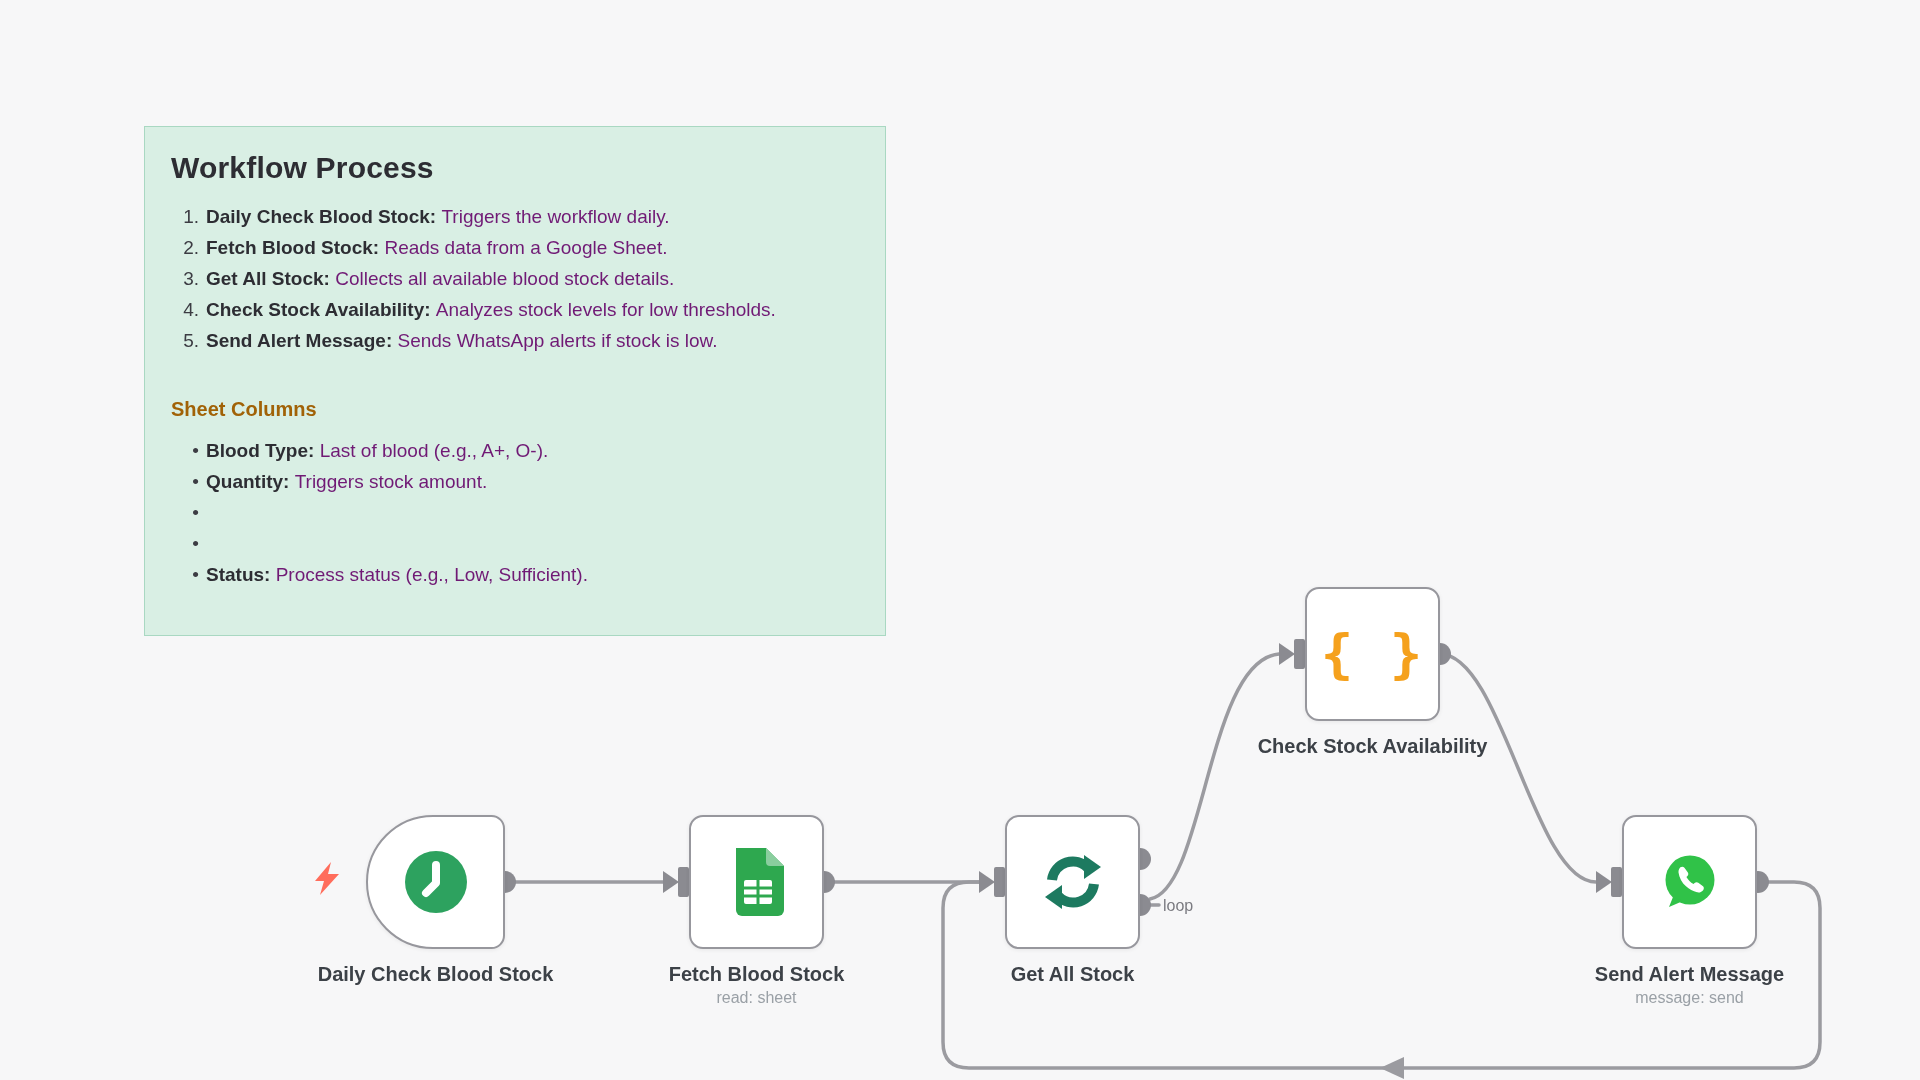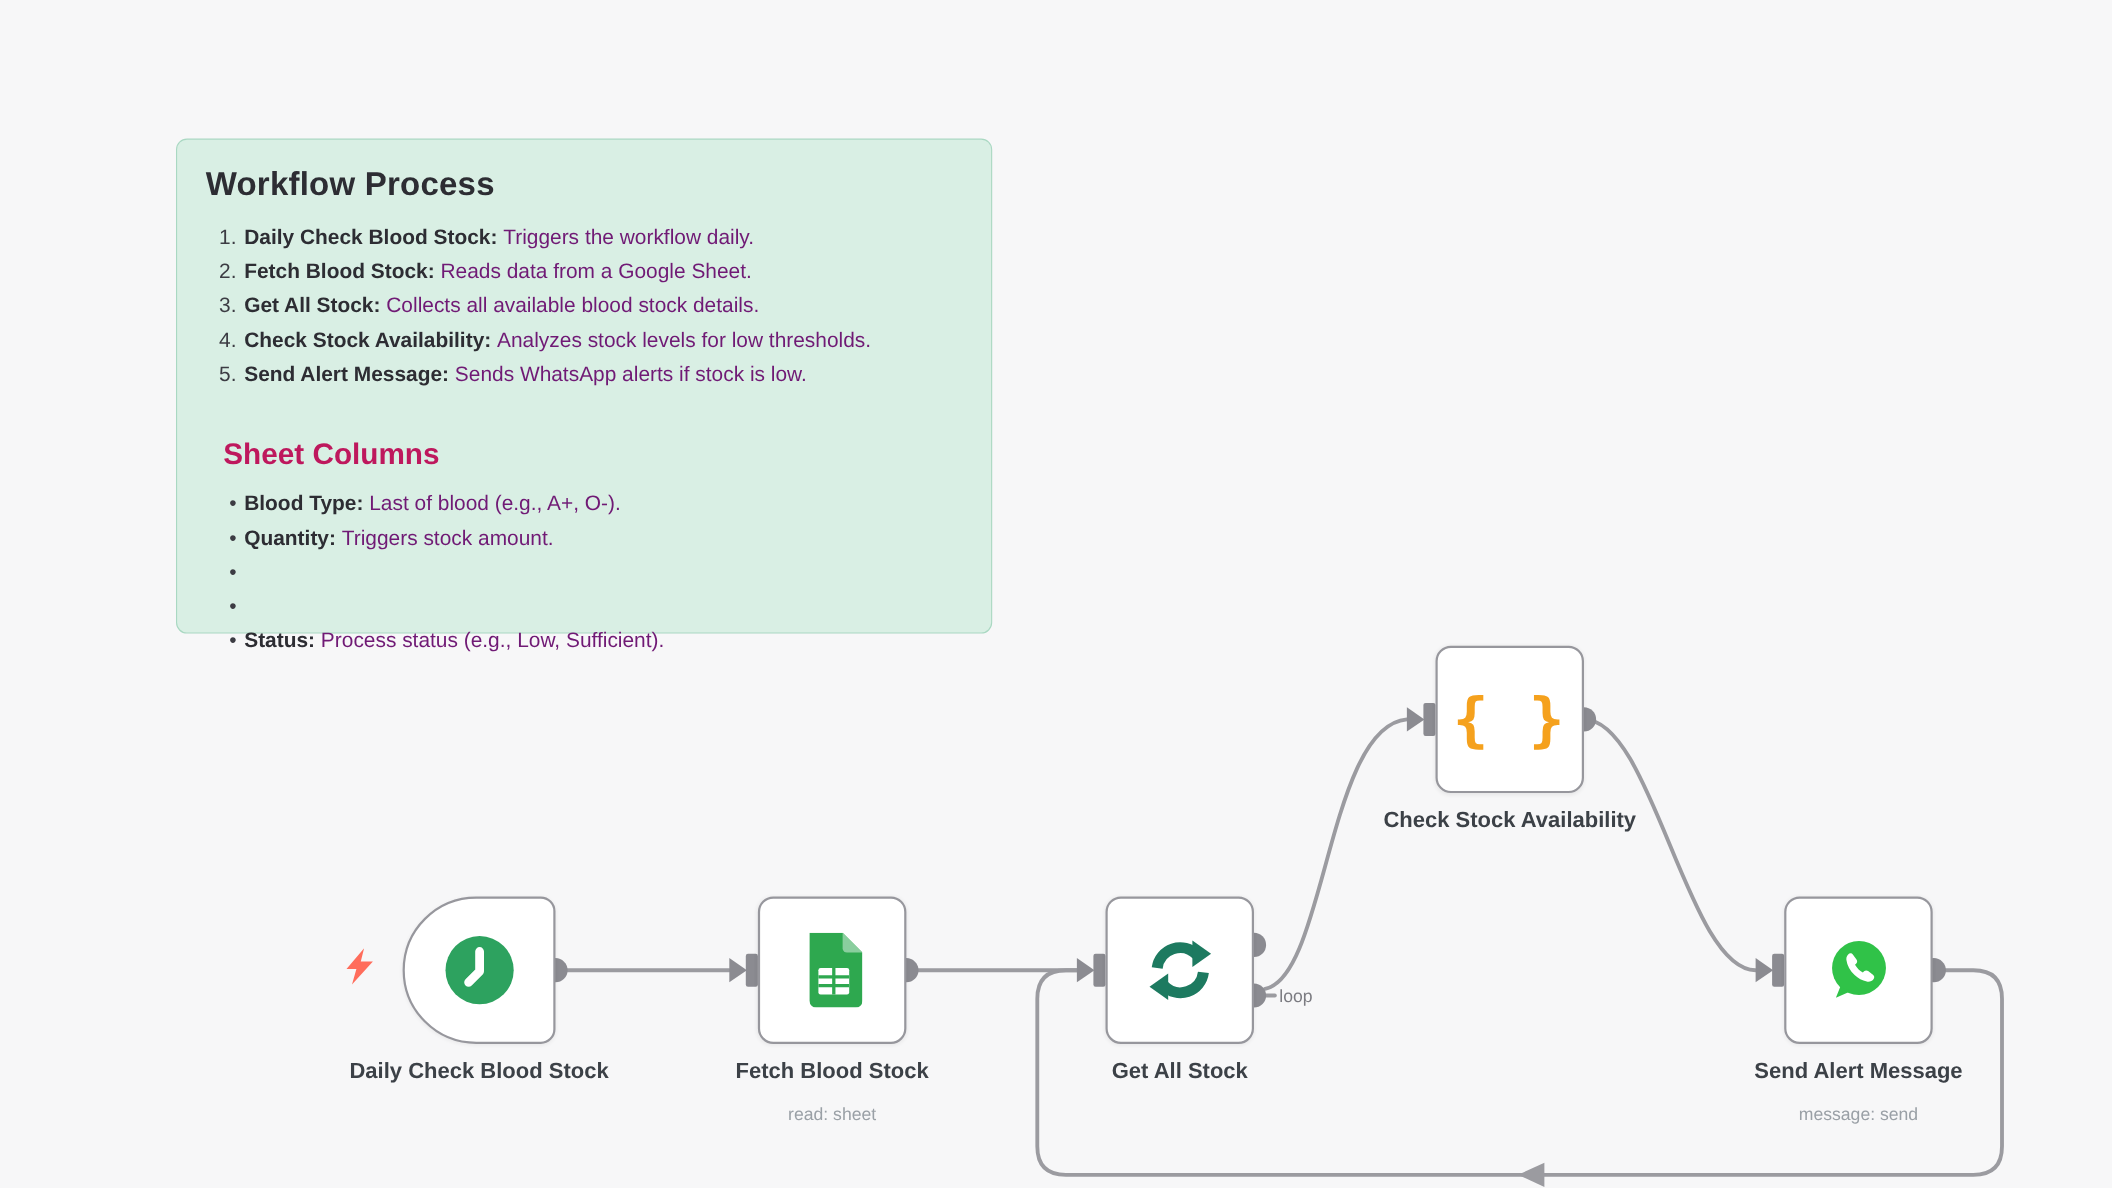--- a/index.html
+++ b/index.html
@@ -3,48 +3,48 @@
 <meta charset="utf-8">
 <style>
   html,body{margin:0;padding:0;}
   body{
     width:1920px;height:1080px;overflow:hidden;position:relative;
     background:#f7f7f8;
     font-family:"Liberation Sans", sans-serif;
   }
   
   .sticky{
-    position:absolute;left:160px;top:126px;width:742px;height:450px;
+    position:absolute;left:144px;top:126px;width:742px;height:510px;
     box-sizing:border-box;padding:24px 26px;
-    background:#d9efe4;border:1.5px solid #a9d8c2;border-radius:10px;
+    background:#d9efe4;border:1.5px solid #a9d8c2;border-radius:0;
     color:#3c3c43;
   }
   .sticky h1{margin:0 0 16px 0;font-size:30px;font-weight:700;color:#2d2d33;letter-spacing:.2px;}
-  .sticky h2{margin:42px 0 14px 16px;font-size:27px;font-weight:700;color:#be185d;}
+  .sticky h2{margin:42px 0 14px 0;font-size:20px;font-weight:700;color:#a16207;}
   .note-list{margin:0;padding:0;list-style:none;font-size:19px;line-height:31px;}
   .note-list li{display:flex;}
   .note-list .marker{width:28px;flex:0 0 28px;text-align:right;padding-right:7px;color:#3c3c43;}
   .note-list .term{font-weight:700;color:#2d2d33;white-space:pre;}
   .note-list .term::after{content:": ";font-weight:700;}
   .note-list .desc{color:#701a75;}
   
   .wires{position:absolute;left:0;top:0;z-index:1;}
   .node{
     position:absolute;width:135px;height:134px;background:#ffffff;
     border:2.5px solid #97979d;border-radius:14px;box-sizing:border-box;
     display:flex;align-items:center;justify-content:center;
     box-shadow:0 1px 4px rgba(0,0,0,.07);z-index:2;
   }
   .node.trigger{width:139px;border-radius:70px 14px 14px 70px;}
   .node-label{
     position:absolute;top:146px;left:50%;transform:translateX(-50%);
     white-space:nowrap;font-size:20px;font-weight:600;color:#3c4147;text-align:center;
   }
   .node-sub{
-    position:absolute;top:188px;left:50%;transform:translateX(-50%);
+    position:absolute;top:172px;left:50%;transform:translateX(-50%);
     white-space:nowrap;font-size:16px;font-weight:400;color:#9aa0a6;text-align:center;
   }
   .braces{
     font-size:54px;font-weight:700;color:#f5a11d;letter-spacing:2px;
     font-family:"DejaVu Sans Mono", monospace;user-select:none;
   }
   .bolt{position:absolute;left:314px;top:862px;z-index:2;}
 </style>
 </head>
 <body>

